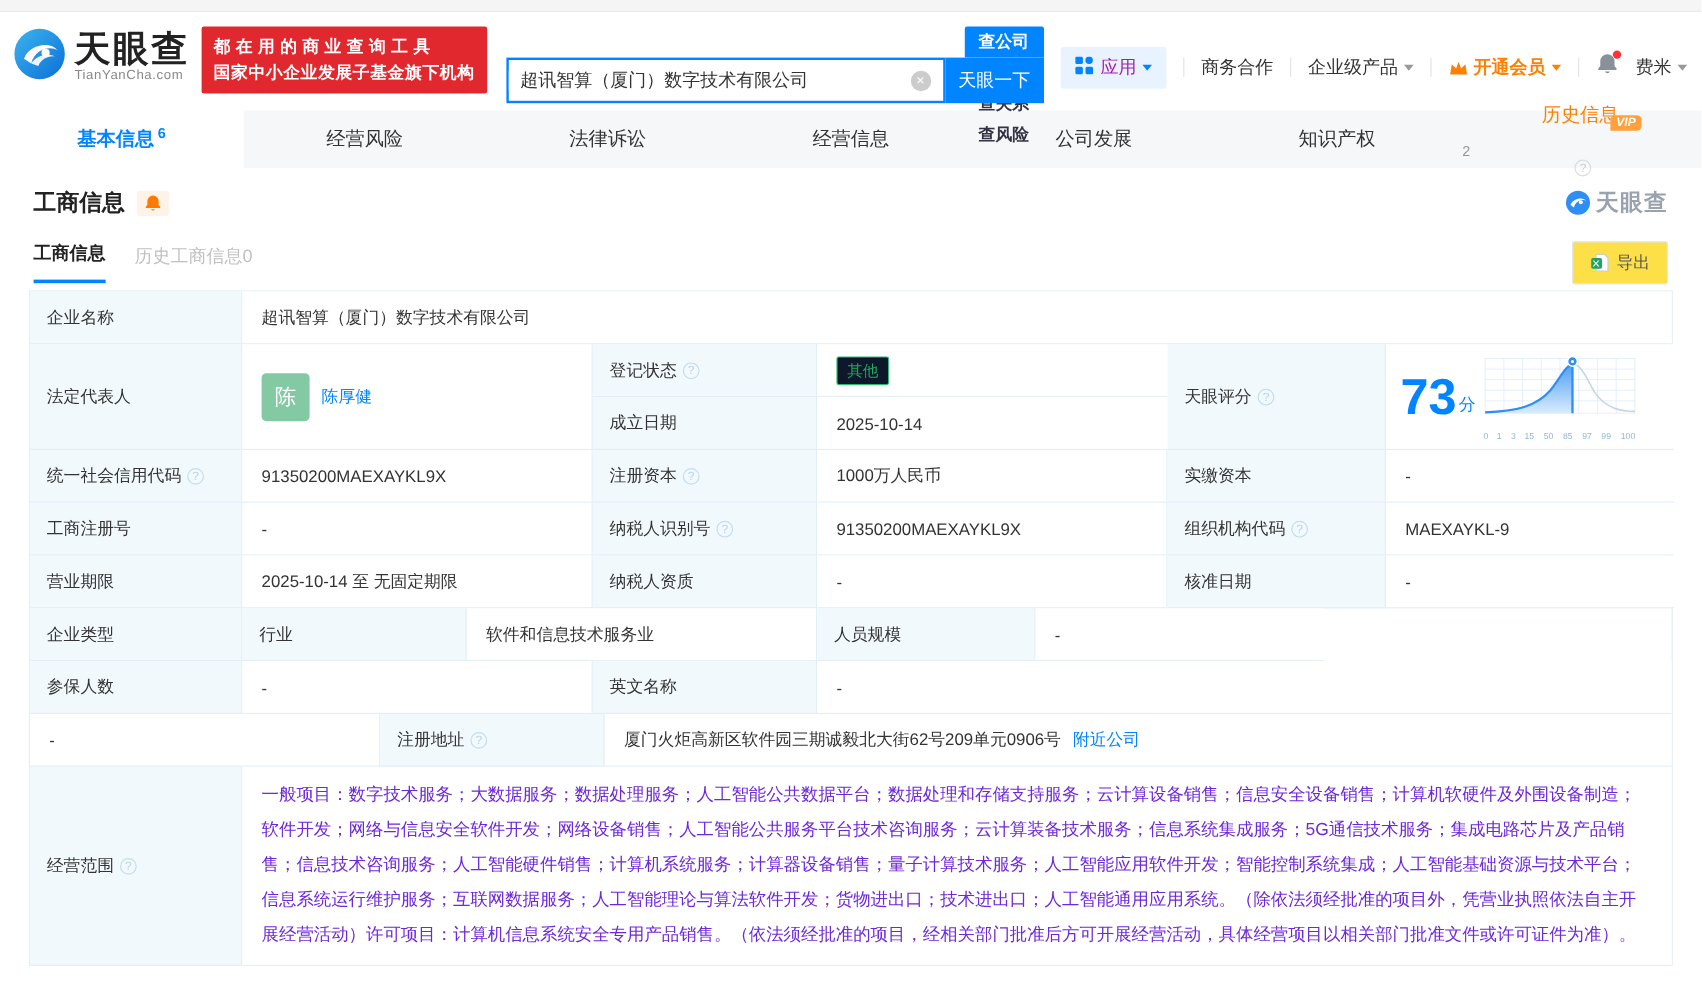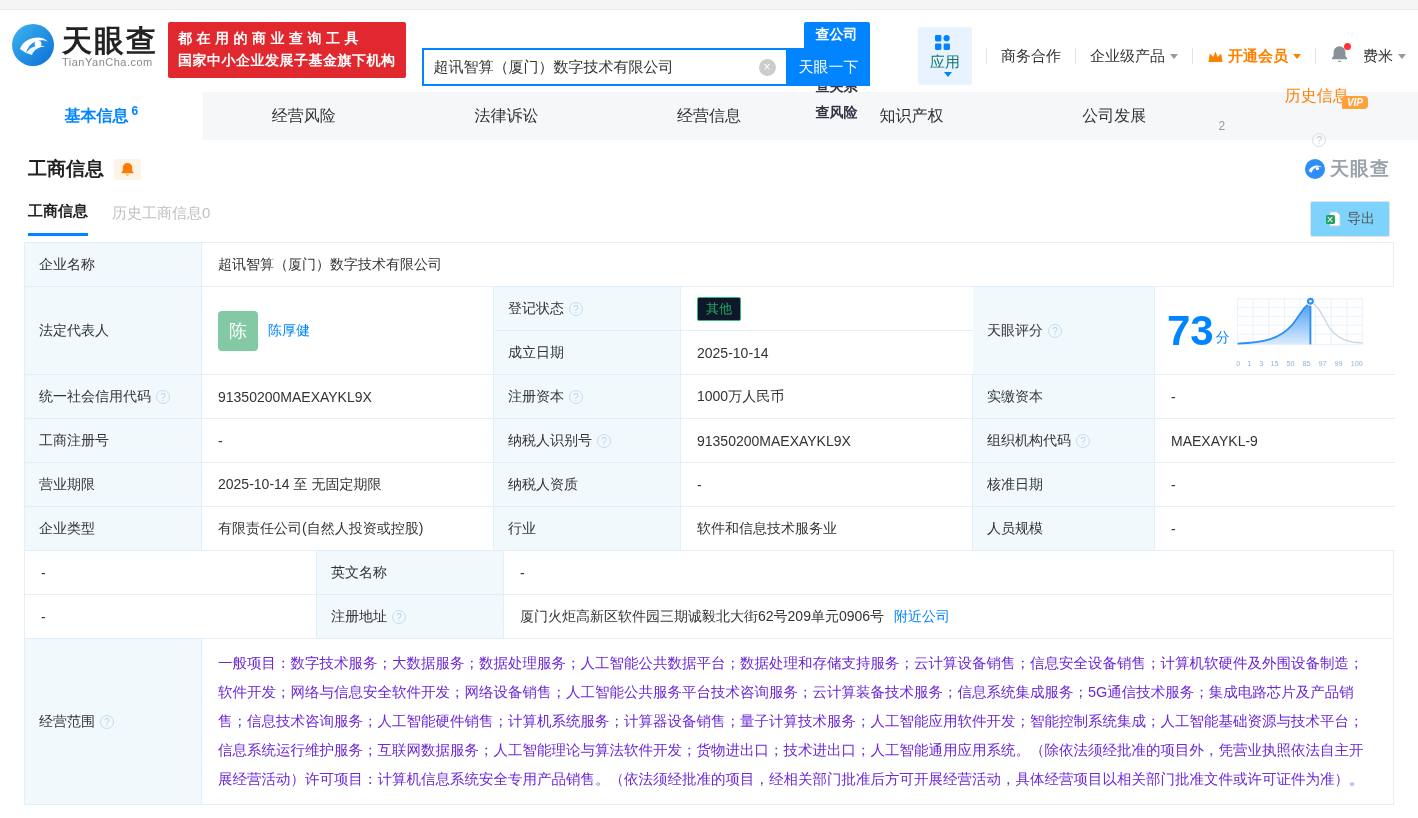--- a/index.html
+++ b/index.html
@@ -18,21 +18,21 @@
   .search-block { margin-left:16px; width:448px; }
   .search-tabs { display:flex; align-items:flex-end; height:26px;flex-direction:column; }
   .search-tab { font-size:14px; color:#334; padding:4px 12px; cursor:pointer; font-weight:bold;}
   .search-tab.active { background:#0084ff; color:#fff; border-radius:2px 2px 0 0;}
   .search-row { display:flex; height:38px; }
   .search-input-wrap { flex:1; border:2px solid #0084ff; display:flex; align-items:center; background:#fff;}
   .search-input { border:none; outline:none; flex:1; font-size:15px; padding:0 10px; color:#333; font-family:inherit;}
   .clear-icon { width:17px; height:17px; border-radius:50%; background:#ccc; color:#fff; font-size:12px; line-height:17px; text-align:center; margin-right:10px; cursor:pointer;}
   .search-btn { width:82px; background:#0084ff; color:#fff; border:none; font-size:15px; cursor:pointer; font-family:inherit;}
   .header-nav { margin-left:auto; display:flex; align-items:center; height:40px; margin-top:14px; white-space:nowrap;}
-  .app-chip { display:flex; align-items:center; background:#e9f3ff; color:#0f766e; padding:8px 12px; border-radius:3px; font-size:15px; cursor:pointer;flex-direction:column;}
+  .app-chip { display:flex; align-items:center; background:#e9f3ff; color:#a21caf; padding:8px 12px; border-radius:3px; font-size:15px; cursor:pointer;}
   .app-chip .grid-ic { margin-right:6px;}
   .nav-sep { width:1px; height:16px; background:#e3e3e3; margin:0 14px;}
   .nav-link { font-size:15px; color:#333; cursor:pointer; display:flex; align-items:center;}
   .nav-link.vip { color:#ff8000; font-weight:bold;}
   .caret { width:0;height:0;border-left:4px solid transparent;border-right:4px solid transparent;border-top:5px solid #999; margin-left:5px; display:inline-block;}
   .caret.orange { border-top-color:#ff8000;}
   .caret.blue { border-top-color:#0084ff;}
   .bell-wrap { position:relative; margin-right:14px; cursor:pointer;}
   .bell-dot { position:absolute; top:-2px; right:-2px; width:7px; height:7px; background:#f33; border-radius:50%;}
 
@@ -51,21 +51,21 @@
   .content { padding:0 24px; }
   .section-head { display:flex; align-items:center; padding:16px 4px 4px 4px;}
   .section-title { font-size:19px; font-weight:bold; color:#222;}
   .bell-chip { margin-left:10px; background:#fdf3e6; border-radius:3px; padding:3px 6px; cursor:pointer; display:inline-flex;}
   .watermark { margin-left:auto; display:flex; align-items:center; color:#9aa3ad; font-size:19px; font-weight:bold; letter-spacing:1px;}
   .watermark svg { margin-right:4px;}
   .subtab-row { display:flex; align-items:center; padding:14px 4px 0 4px; height:52px;}
   .subtab { font-size:15px; font-weight:bold; color:#222; padding-bottom:12px; cursor:pointer;}
   .subtab.active { border-bottom:3px solid #0084ff;}
   .subtab.muted { color:#c0c0c0; margin-left:24px; font-weight:normal; border:none;}
-  .export-btn { margin-left:auto; display:flex; align-items:center; border:1px solid #e5e5e5; border-radius:2px; background:#7dd3fc; padding:8px 14px; font-size:14px; color:#555; cursor:pointer; font-family:inherit;}
+  .export-btn { margin-left:auto; display:flex; align-items:center; border:1px solid #e5e5e5; border-radius:2px; background:#fde047; padding:8px 14px; font-size:14px; color:#555; cursor:pointer; font-family:inherit;}
   .export-btn svg { margin-right:6px;}
 
   
   .biz-table { border:1px solid #e3eef8; border-bottom:none; margin-top:4px; width:1370px;}
   .t-row { display:flex; }
   .cell { border-right:1px solid #e3eef8; border-bottom:1px solid #e3eef8; display:flex; align-items:center; min-height:44px; font-size:14px;}
   .cell:last-child { border-right:none;}
   .t-label { background:#f2f9fd; padding:0 14px; color:#333;}
   .t-value { background:#fff; padding:0 16px; color:#333;}
   .w1{width:177px;flex:none;} .w2{width:292px;flex:none;} .w3{width:187px;flex:none;}
@@ -187,24 +187,24 @@
   <div class="main-tab">
       <span>经营风险</span>
     </div>
   <div class="main-tab">
       <span>法律诉讼</span>
     </div>
   <div class="main-tab">
       <span>经营信息</span>
     </div>
   <div class="main-tab">
+      <span>公司发展</span>
+    </div>
+  <div class="main-tab">
       <span>知识产权</span>
-    </div>
-  <div class="main-tab">
-      <span>公司发展</span>
     </div>
   <div class="main-tab orange">
     <span class="vip-badge">VIP</span>
     <span>历史信息</span>
     <span class="tab-count gray">2</span>
     <span class="help gray">?</span>
   </div>
 </div>
 
 <div class="content">
@@ -363,28 +363,28 @@
       <div class="cell t-label w1">营业期限</div>
       <div class="cell t-value w2">2025-10-14 至 无固定期限</div>
       <div class="cell t-label w3">纳税人资质</div>
       <div class="cell t-value w4">-</div>
       <div class="cell t-label w5">核准日期</div>
       <div class="cell t-value w6">-</div>
     </div>
 
     <div class="t-row">
       <div class="cell t-label w1">企业类型</div>
-      <div class="cell t-value w2">有限责任公司(自然人投资或控股)</div>
       <div class="cell t-label w3">行业</div>
       <div class="cell t-value w4">软件和信息技术服务业</div>
       <div class="cell t-label w5">人员规模</div>
       <div class="cell t-value w6">-</div>
     </div>
 
     <div class="t-row">
+      <div class="cell t-label w1">参保人数</div>
       <div class="cell t-value w2">-</div>
       <div class="cell t-label w3">英文名称</div>
       <div class="cell t-value wspan">-</div>
     </div>
 
     <div class="t-row">
       <div class="cell t-value w2">-</div>
       <div class="cell t-label w3">
         <span>注册地址</span>
         <span class="help">?</span>

